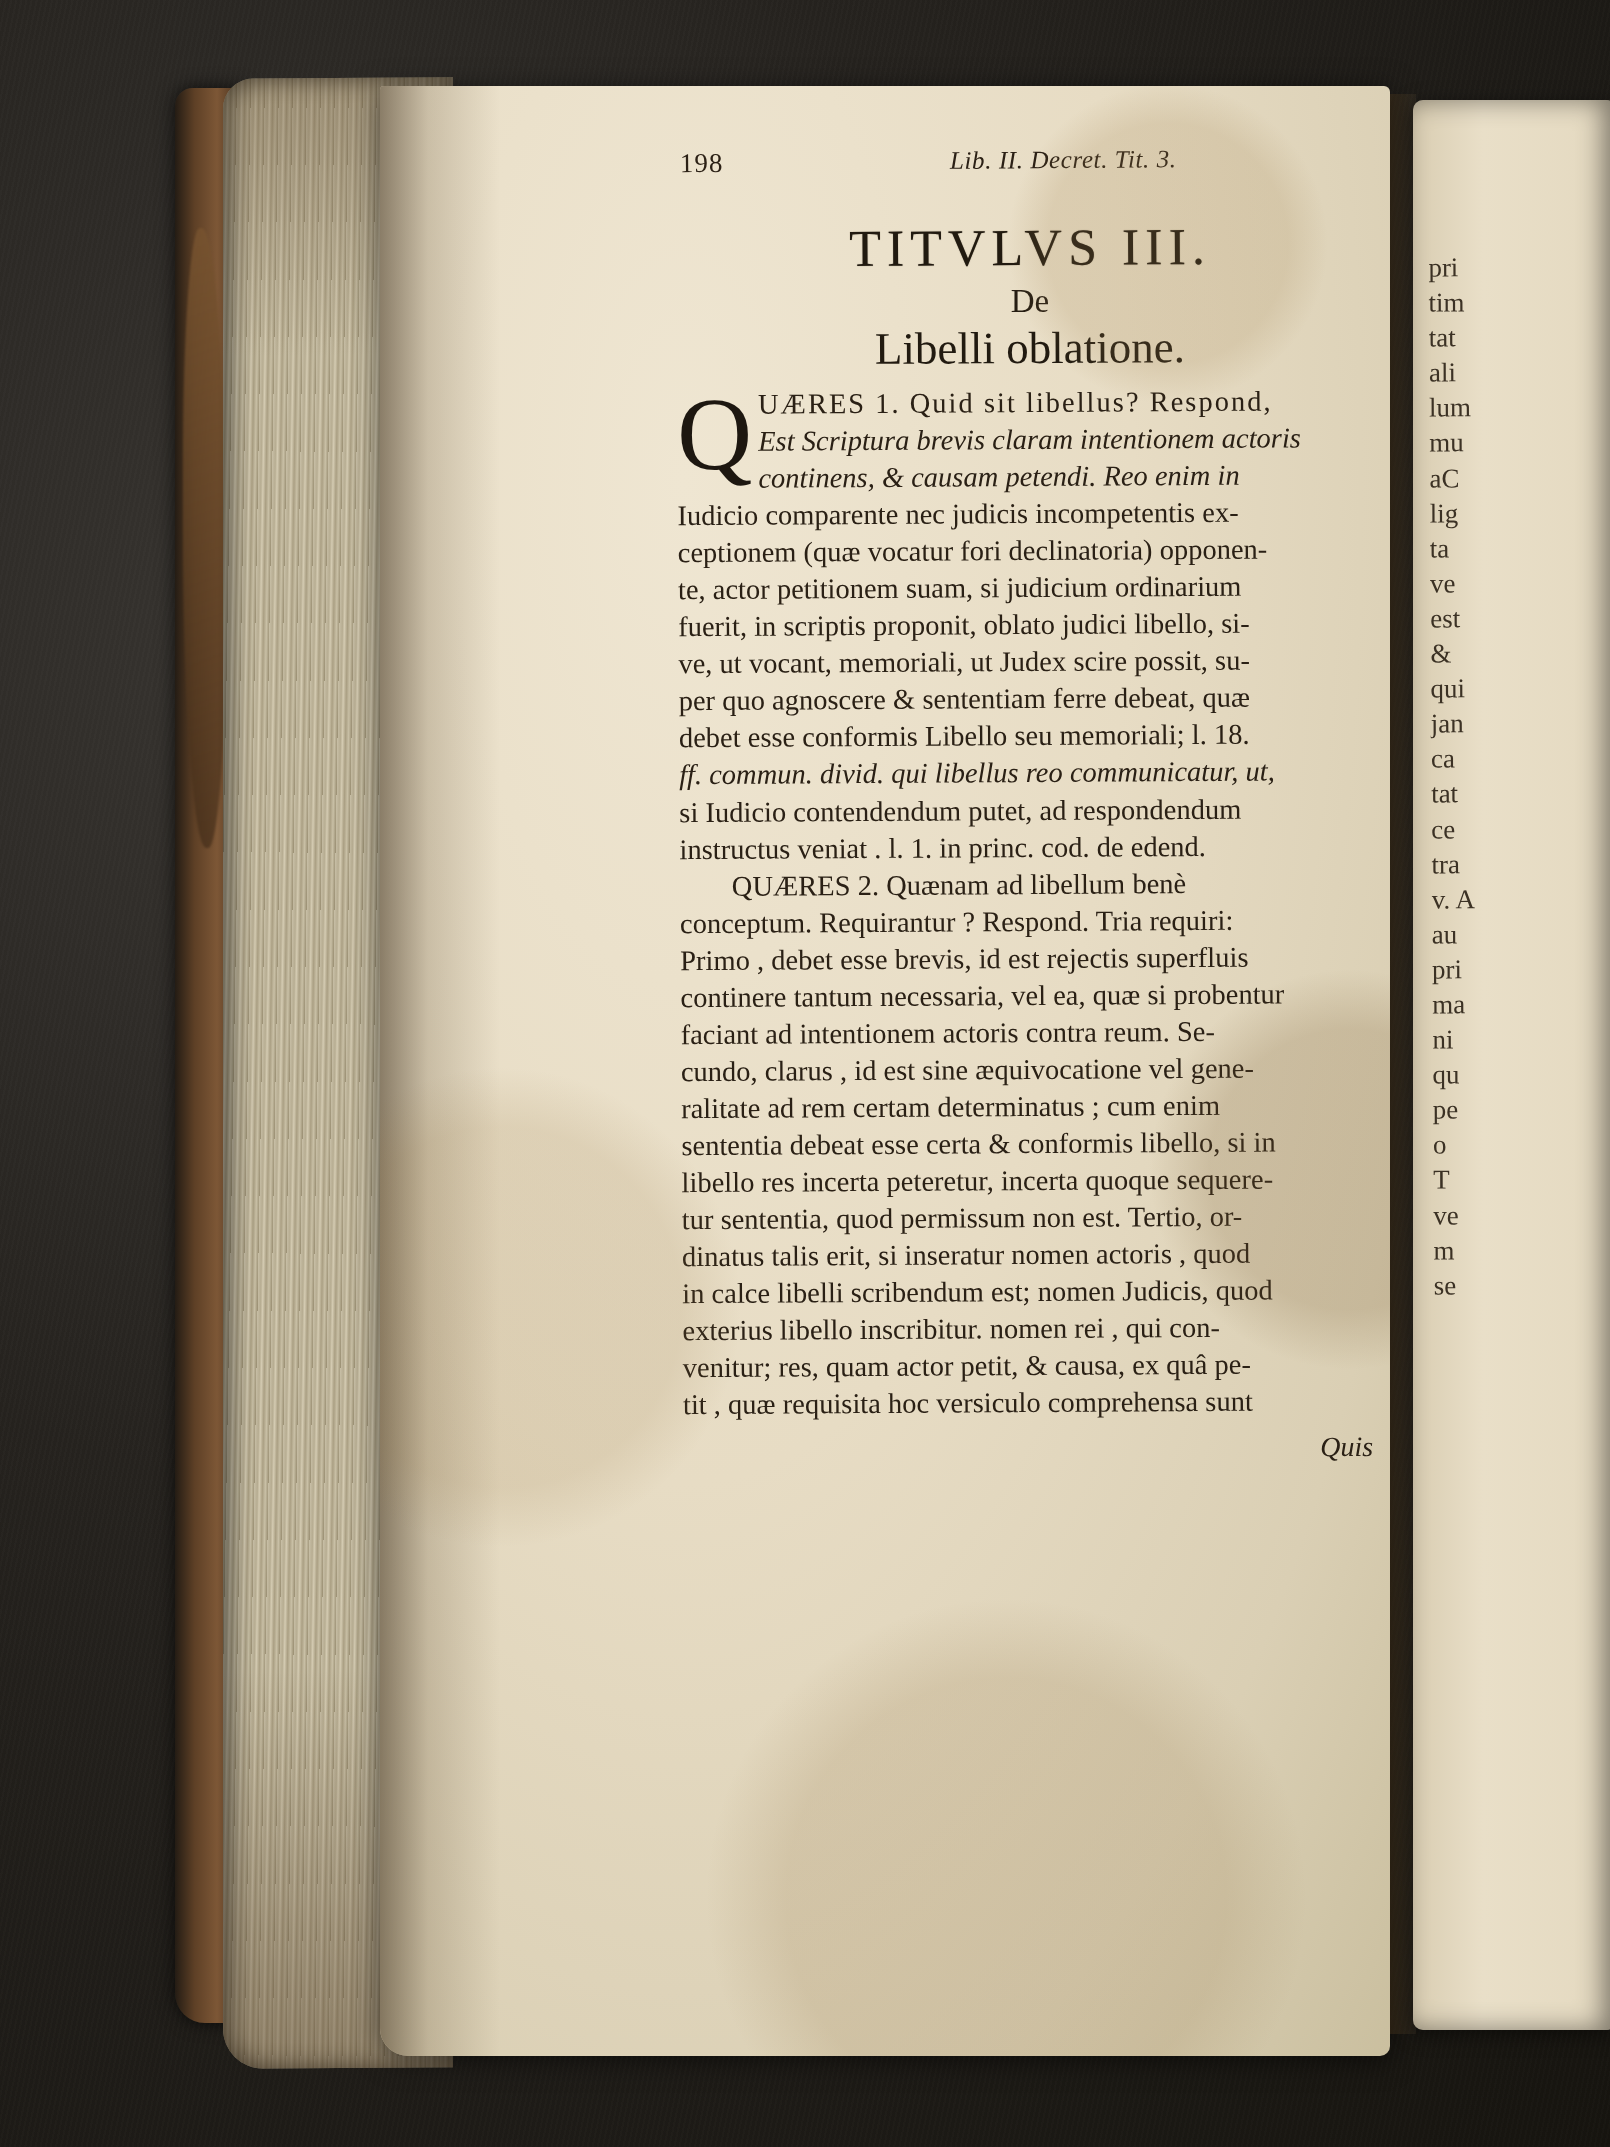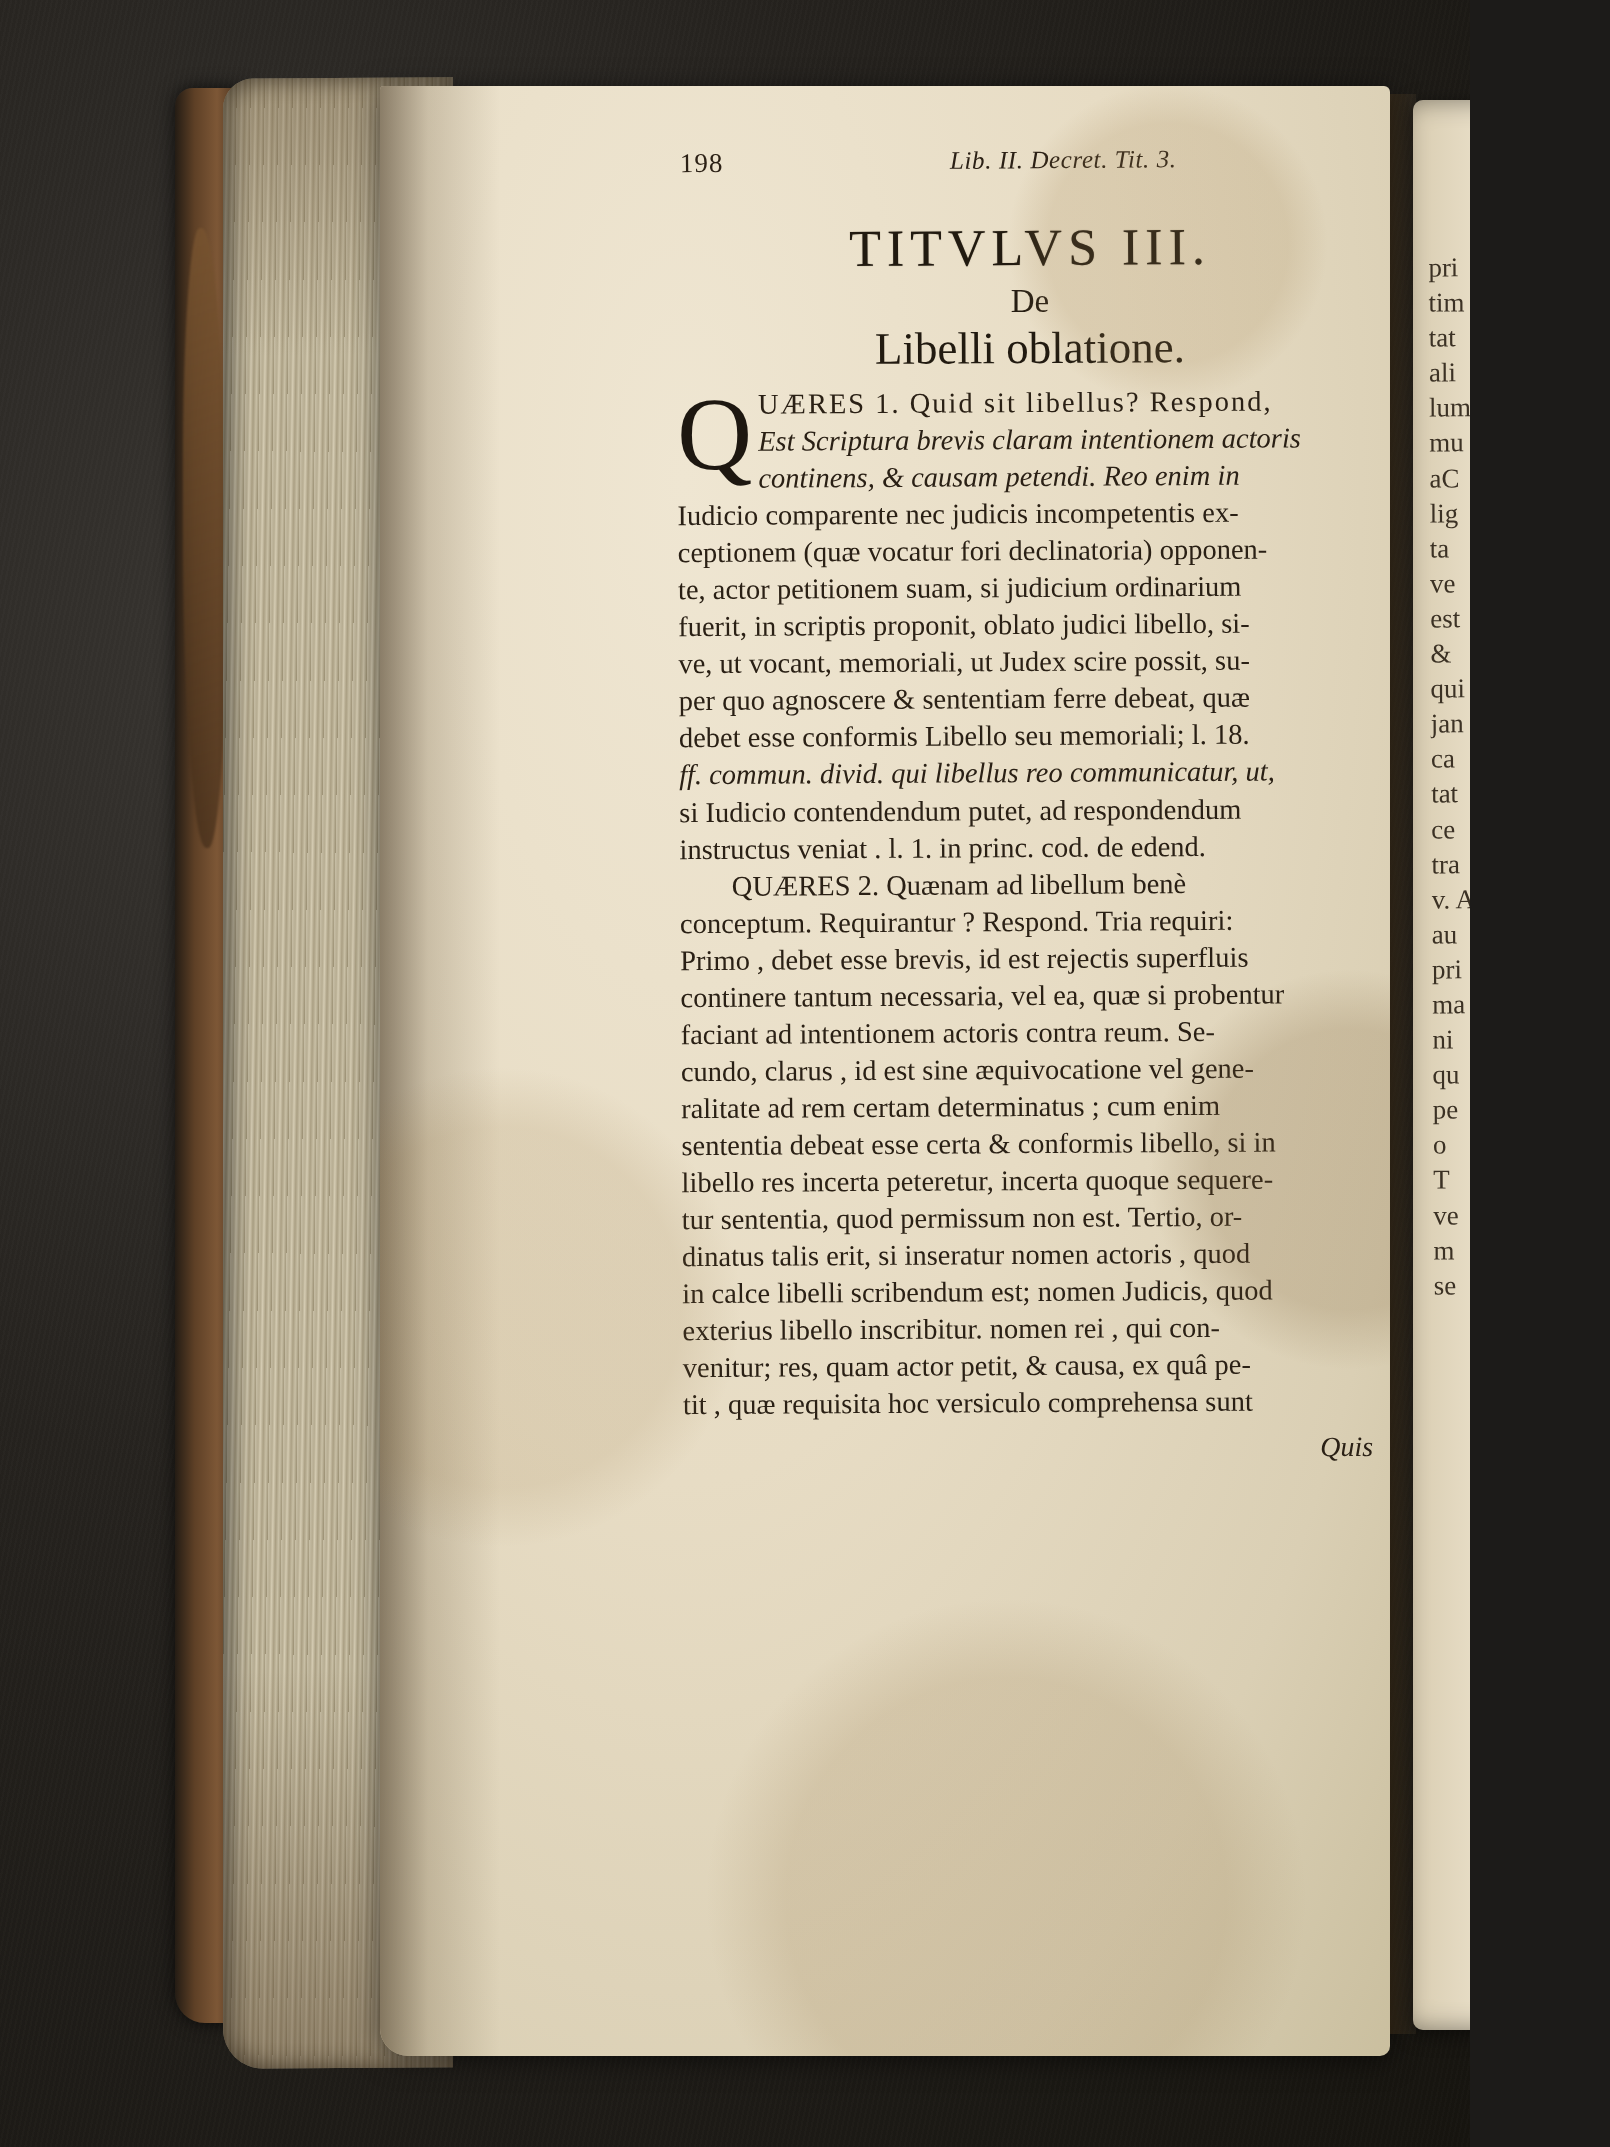--- a/index.html
+++ b/index.html
@@ -2,21 +2,21 @@
 <html><head>
 <meta charset="utf-8">
 <style>
   html, body {
     margin: 0;
     padding: 0;
     background: #1c1b19;
   }
   #page {
     position: relative;
-    width: 1470px;
+    width: 1610px;
     height: 2147px;
     overflow: hidden;
     background: #17161480;
     font-family: "Liberation Serif", serif;
   }
 
   
   .backdrop {
     position: absolute;
     inset: 0;

